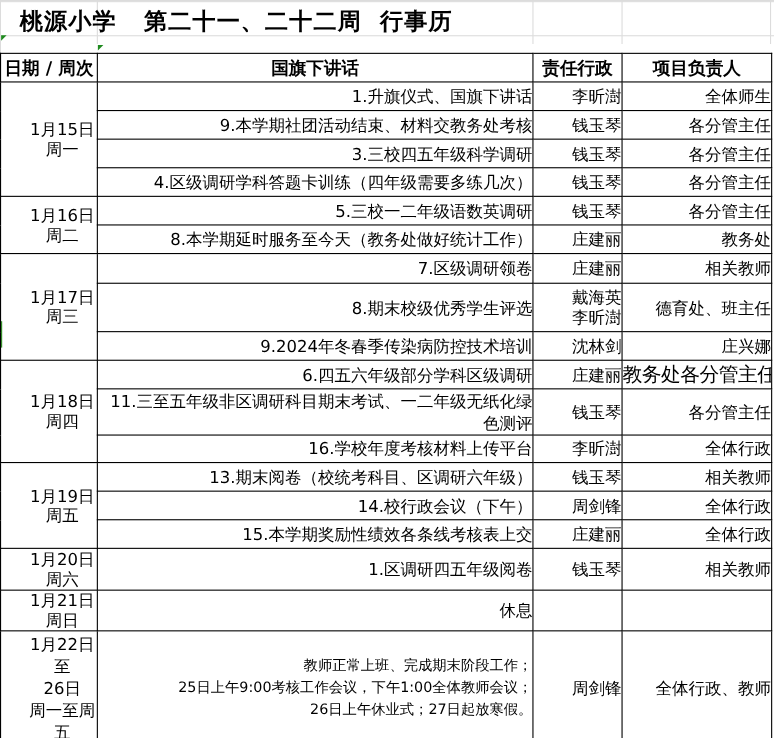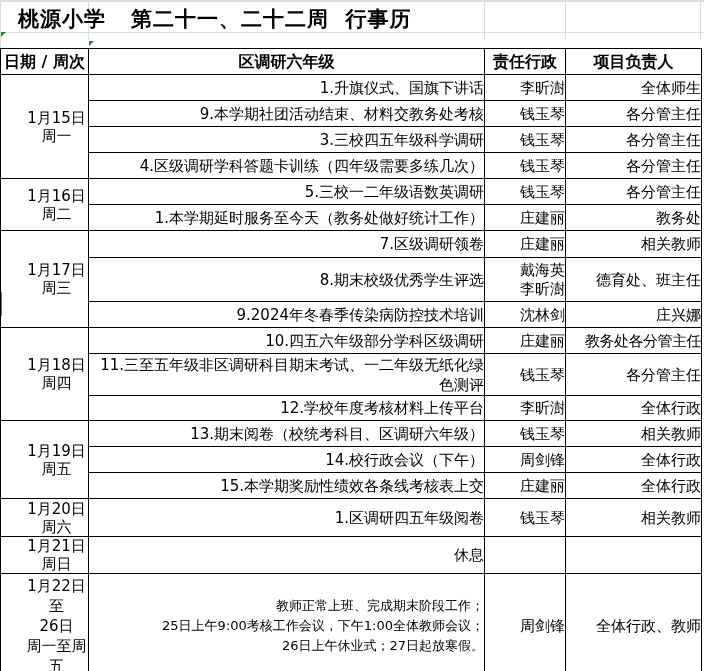--- a/index.html
+++ b/index.html
@@ -35,21 +35,21 @@
       font-size: 15px; line-height: 18px; font-weight: normal;
     }
     table.sched th {
       font-weight: bold; font-size: 16px; text-align: center; vertical-align: middle;
     }
     th.date-head { line-height: 20px; vertical-align: top; padding-top: 2px; height: 24px; }
     td.date { text-align: center; vertical-align: middle; line-height: 20px; font-size: 15px; }
     td.item { text-align: right; padding-left: 2px; vertical-align: middle; white-space: nowrap; }
     td.item.wrap { white-space: normal; line-height: 20px; }
     td.center { text-align: right; vertical-align: middle; white-space: nowrap; }
-    td.center.small { font-size: 15px; letter-spacing: -0.5px; margin-top: 16px; }
+    td.center.small { font-size: 18px; letter-spacing: -0.5px; margin-top: 16px; }
     .green-mark {
       position: absolute; width: 0; height: 0;
       border-top: 5px solid #1f8a1f; border-right: 5px solid transparent;
     }
     .green-bar { position: absolute; left: 0; width: 2px; background: #3a9a2e; }
     .multi { display: block; padding-left: 24px; }
   </style>
 </head>
 <body>
 
@@ -70,21 +70,21 @@
 <table class="sched">
   <colgroup>
     <col style="width:88px">
     <col style="width:396px">
     <col style="width:81px">
     <col style="width:136px">
   </colgroup>
   <tbody>
       <tr style="height:26px">
     <th class="date-head">日期 / 周次</th>
-    <th>区调研六年级</th>
+    <th>国旗下讲话</th>
     <th>责任行政</th>
     <th>项目负责人</th>
   </tr>
 
   <tr style="height:26px">
     <td class="date" rowspan="4">
       <span class="multi">1月15日</span>
       <span class="multi">周一</span>
     </td>
     <td class="item">1.升旗仪式、国旗下讲话</td>
@@ -110,21 +110,21 @@
   <tr style="height:26px">
     <td class="date" rowspan="2">
       <span class="multi">1月16日</span>
       <span class="multi">周二</span>
     </td>
     <td class="item">5.三校一二年级语数英调研</td>
     <td class="center">钱玉琴</td>
     <td class="center">各分管主任</td>
   </tr>
   <tr style="height:26px">
-    <td class="item">1.本学期延时服务至今天（教务处做好统计工作）</td>
+    <td class="item">8.本学期延时服务至今天（教务处做好统计工作）</td>
     <td class="center">庄建丽</td>
     <td class="center">教务处</td>
   </tr>
 
   <tr style="height:27px">
     <td class="date" rowspan="3">
       <span class="multi">1月17日</span>
       <span class="multi">周三</span>
     </td>
     <td class="item">7.区级调研领卷</td>
@@ -143,31 +143,31 @@
     <td class="item">9.2024年冬春季传染病防控技术培训</td>
     <td class="center">沈林剑</td>
     <td class="center">庄兴娜</td>
   </tr>
 
   <tr style="height:26px">
     <td class="date" rowspan="3">
       <span class="multi">1月18日</span>
       <span class="multi">周四</span>
     </td>
-    <td class="item">10.四五六年级部分学科区级调研</td>
+    <td class="item">6.四五六年级部分学科区级调研</td>
     <td class="center">庄建丽</td>
     <td class="center small">教务处各分管主任</td>
   </tr>
   <tr style="height:42px">
     <td class="item wrap">11.三至五年级非区调研科目期末考试、一二年级无纸化绿色测评</td>
     <td class="center">钱玉琴</td>
     <td class="center">各分管主任</td>
   </tr>
   <tr style="height:25px">
-    <td class="item">12.学校年度考核材料上传平台</td>
+    <td class="item">16.学校年度考核材料上传平台</td>
     <td class="center">李昕澍</td>
     <td class="center">全体行政</td>
   </tr>
 
   <tr style="height:26px">
     <td class="date" rowspan="3">
       <span class="multi">1月19日</span>
       <span class="multi">周五</span>
     </td>
     <td class="item">13.期末阅卷（校统考科目、区调研六年级）</td>

